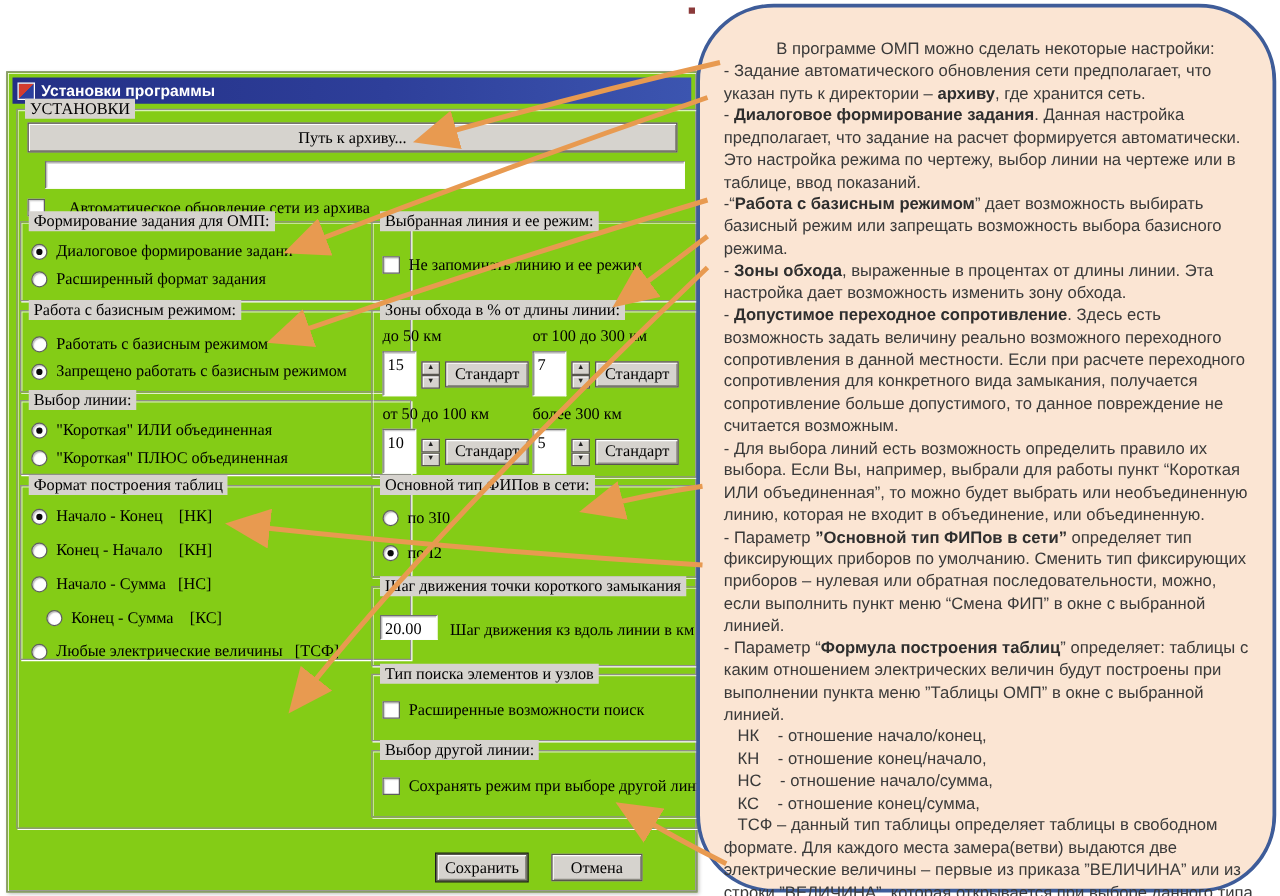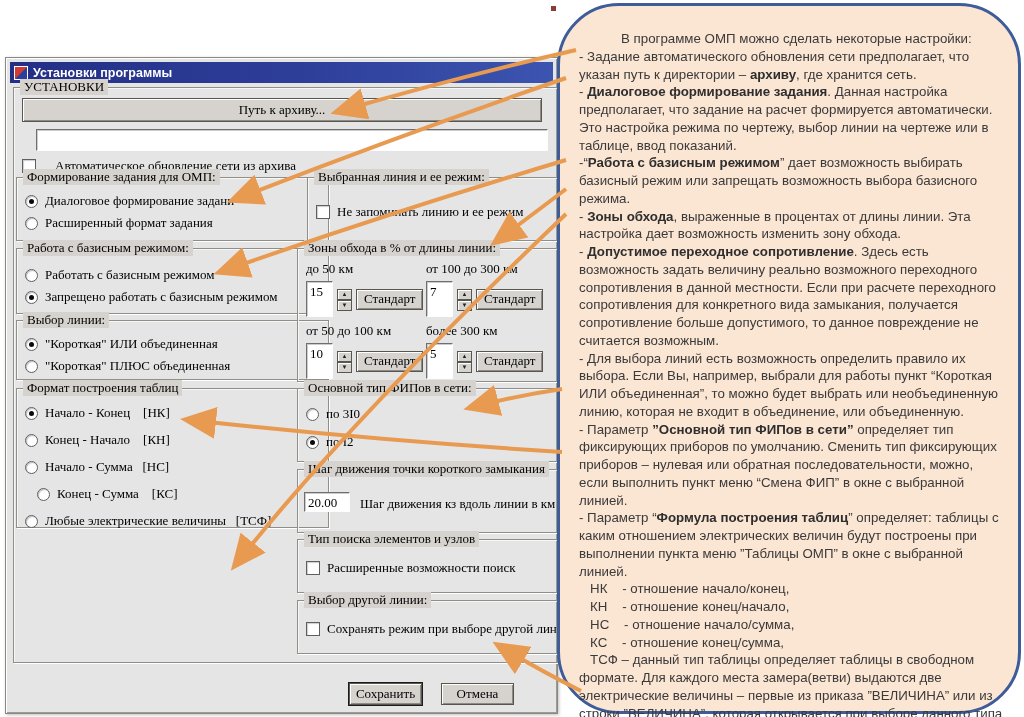--- a/index.html
+++ b/index.html
@@ -1,20 +1,20 @@
 <!DOCTYPE html>
 <html><head>
 <meta charset="utf-8">
 <style>
   html,body{margin:0;padding:0;}
   body{width:1024px;height:717px;position:relative;background:#fff;overflow:hidden;
        font-family:"Liberation Serif","DejaVu Serif",serif;color:#000;}
 
   
-  .dlg{position:absolute;left:5px;top:57px;width:551px;height:655px;background:#e5e5e5;
+  .dlg{position:absolute;left:5px;top:57px;width:551px;height:655px;background:#84cc16;
        border:1px solid #8a8a84;box-shadow:inset 1px 1px 0 #fff,inset -1px -1px 0 #9b9b94,1px 1px 3px rgba(0,0,0,.25);}
   .titlebar{position:absolute;left:4px;top:4px;width:543px;height:21px;
        background:linear-gradient(90deg,#232f85 0%,#2e3f9a 55%,#3c55b0 100%);
        display:flex;align-items:center;gap:5px;padding-left:4px;box-sizing:border-box;}
   .titlebar .ttl{color:#fff;font-family:"Liberation Sans","DejaVu Sans",sans-serif;
        font-weight:bold;font-size:12.5px;white-space:nowrap;}
   .appico{width:14px;height:14px;flex:none;background:linear-gradient(135deg,#d23b2f 0 49%,#2b3f9e 51% 100%);
        border:1px solid #fff;box-sizing:border-box;}
   .grp{position:absolute;border:1px solid #8f8f88;box-shadow:1px 1px 0 #ffffff,inset 1px 1px 0 rgba(255,255,255,.7);padding-left:39px;}
   .grp .gt{position:absolute;top:-9px;left:6px;background:#d6d3ce;padding:0 4px;font-size:13px;white-space:nowrap;}
@@ -128,21 +128,21 @@
         <span class="radio"></span>
         <span>Конец - Сумма&nbsp;&nbsp;&nbsp;&nbsp;[КС]</span>
       </div>
       <div class="row" style="left:8px;top:124px;">
         <span class="radio"></span>
         <span>Любые электрические величины&nbsp;&nbsp;&nbsp;[ТСФ]</span>
       </div>
     </div>
 
 
-    <div class="grp" style="left:283px;top:89px;width:251px;height:62px;margin-left:10px;">
+    <div class="grp" style="left:283px;top:89px;width:251px;height:62px;">
       <span class="gt">Выбранная линия и ее режим:</span>
       <div class="row" style="left:8px;top:26px;">
         <span class="check"></span>
         <span>Не запоминать линию и ее режим</span>
       </div>
     </div>
 
     <div class="grp" style="left:283px;top:160px;width:251px;height:132px;">
       <span class="gt">Зоны обхода в % от длины линии:</span>
       <div class="zcell" style="left:8px;top:12px;">

